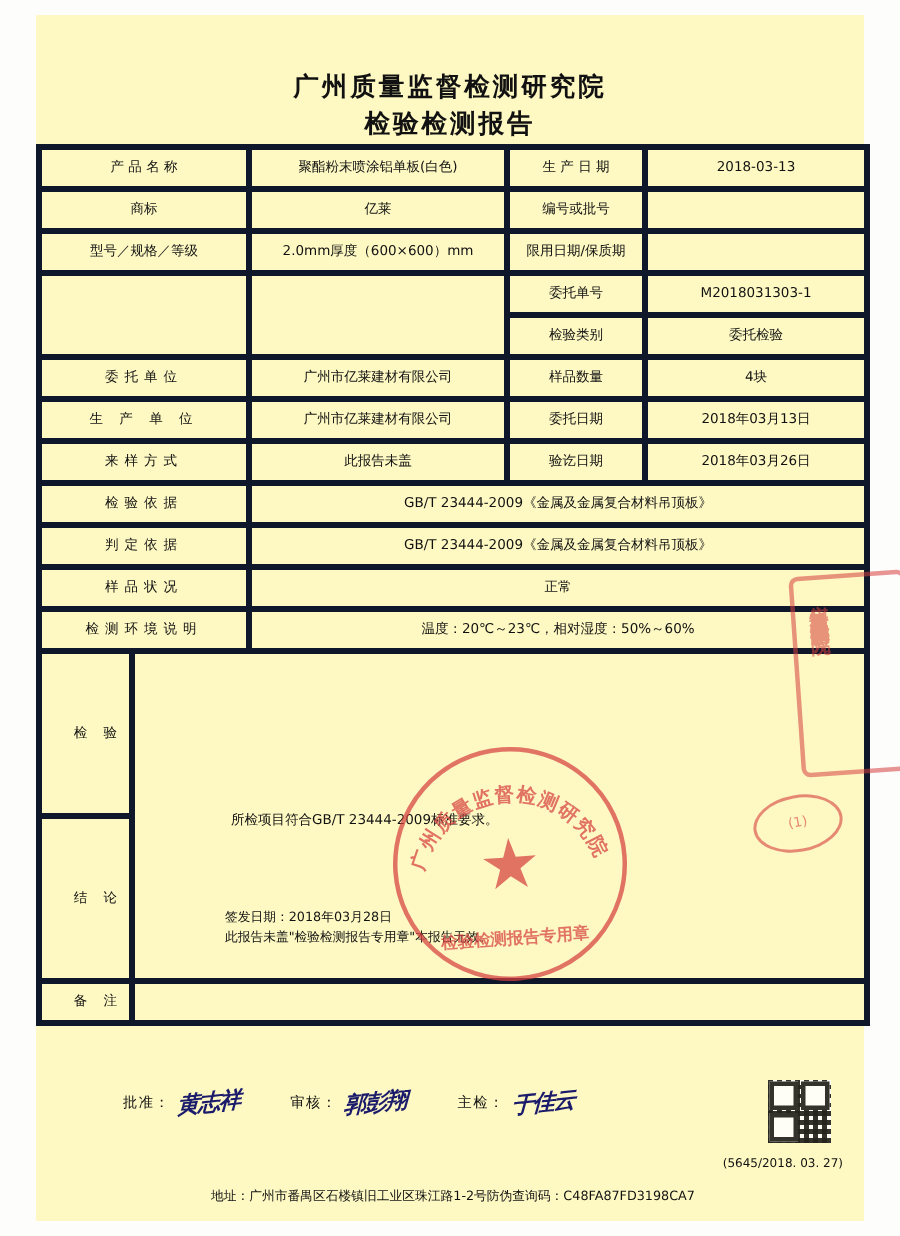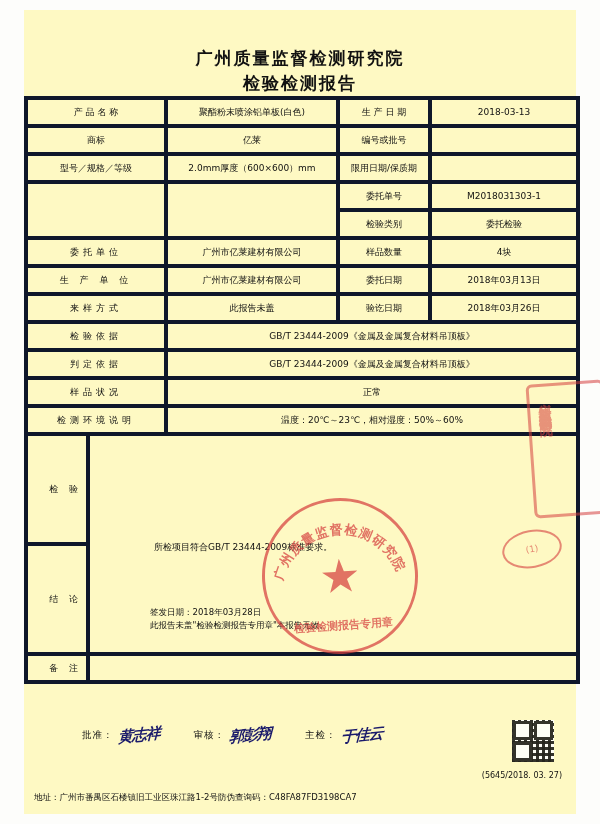--- a/index.html
+++ b/index.html
@@ -132,21 +132,21 @@
     right:14px;
     bottom:34px;
     font-size:8px;
     color:#111;
   }
   .footer{
     position:absolute;
     left:0;right:0;
     bottom:10px;
     display:flex;
-    justify-content:flex-start;
+    justify-content:center;
     font-size:8.5px;
     color:#111;
     padding:0 6px;
   }
   .footer .left{padding-left:4px;}
 
   
   .seal{
     position:absolute;
     border:3px solid #d6403f;

